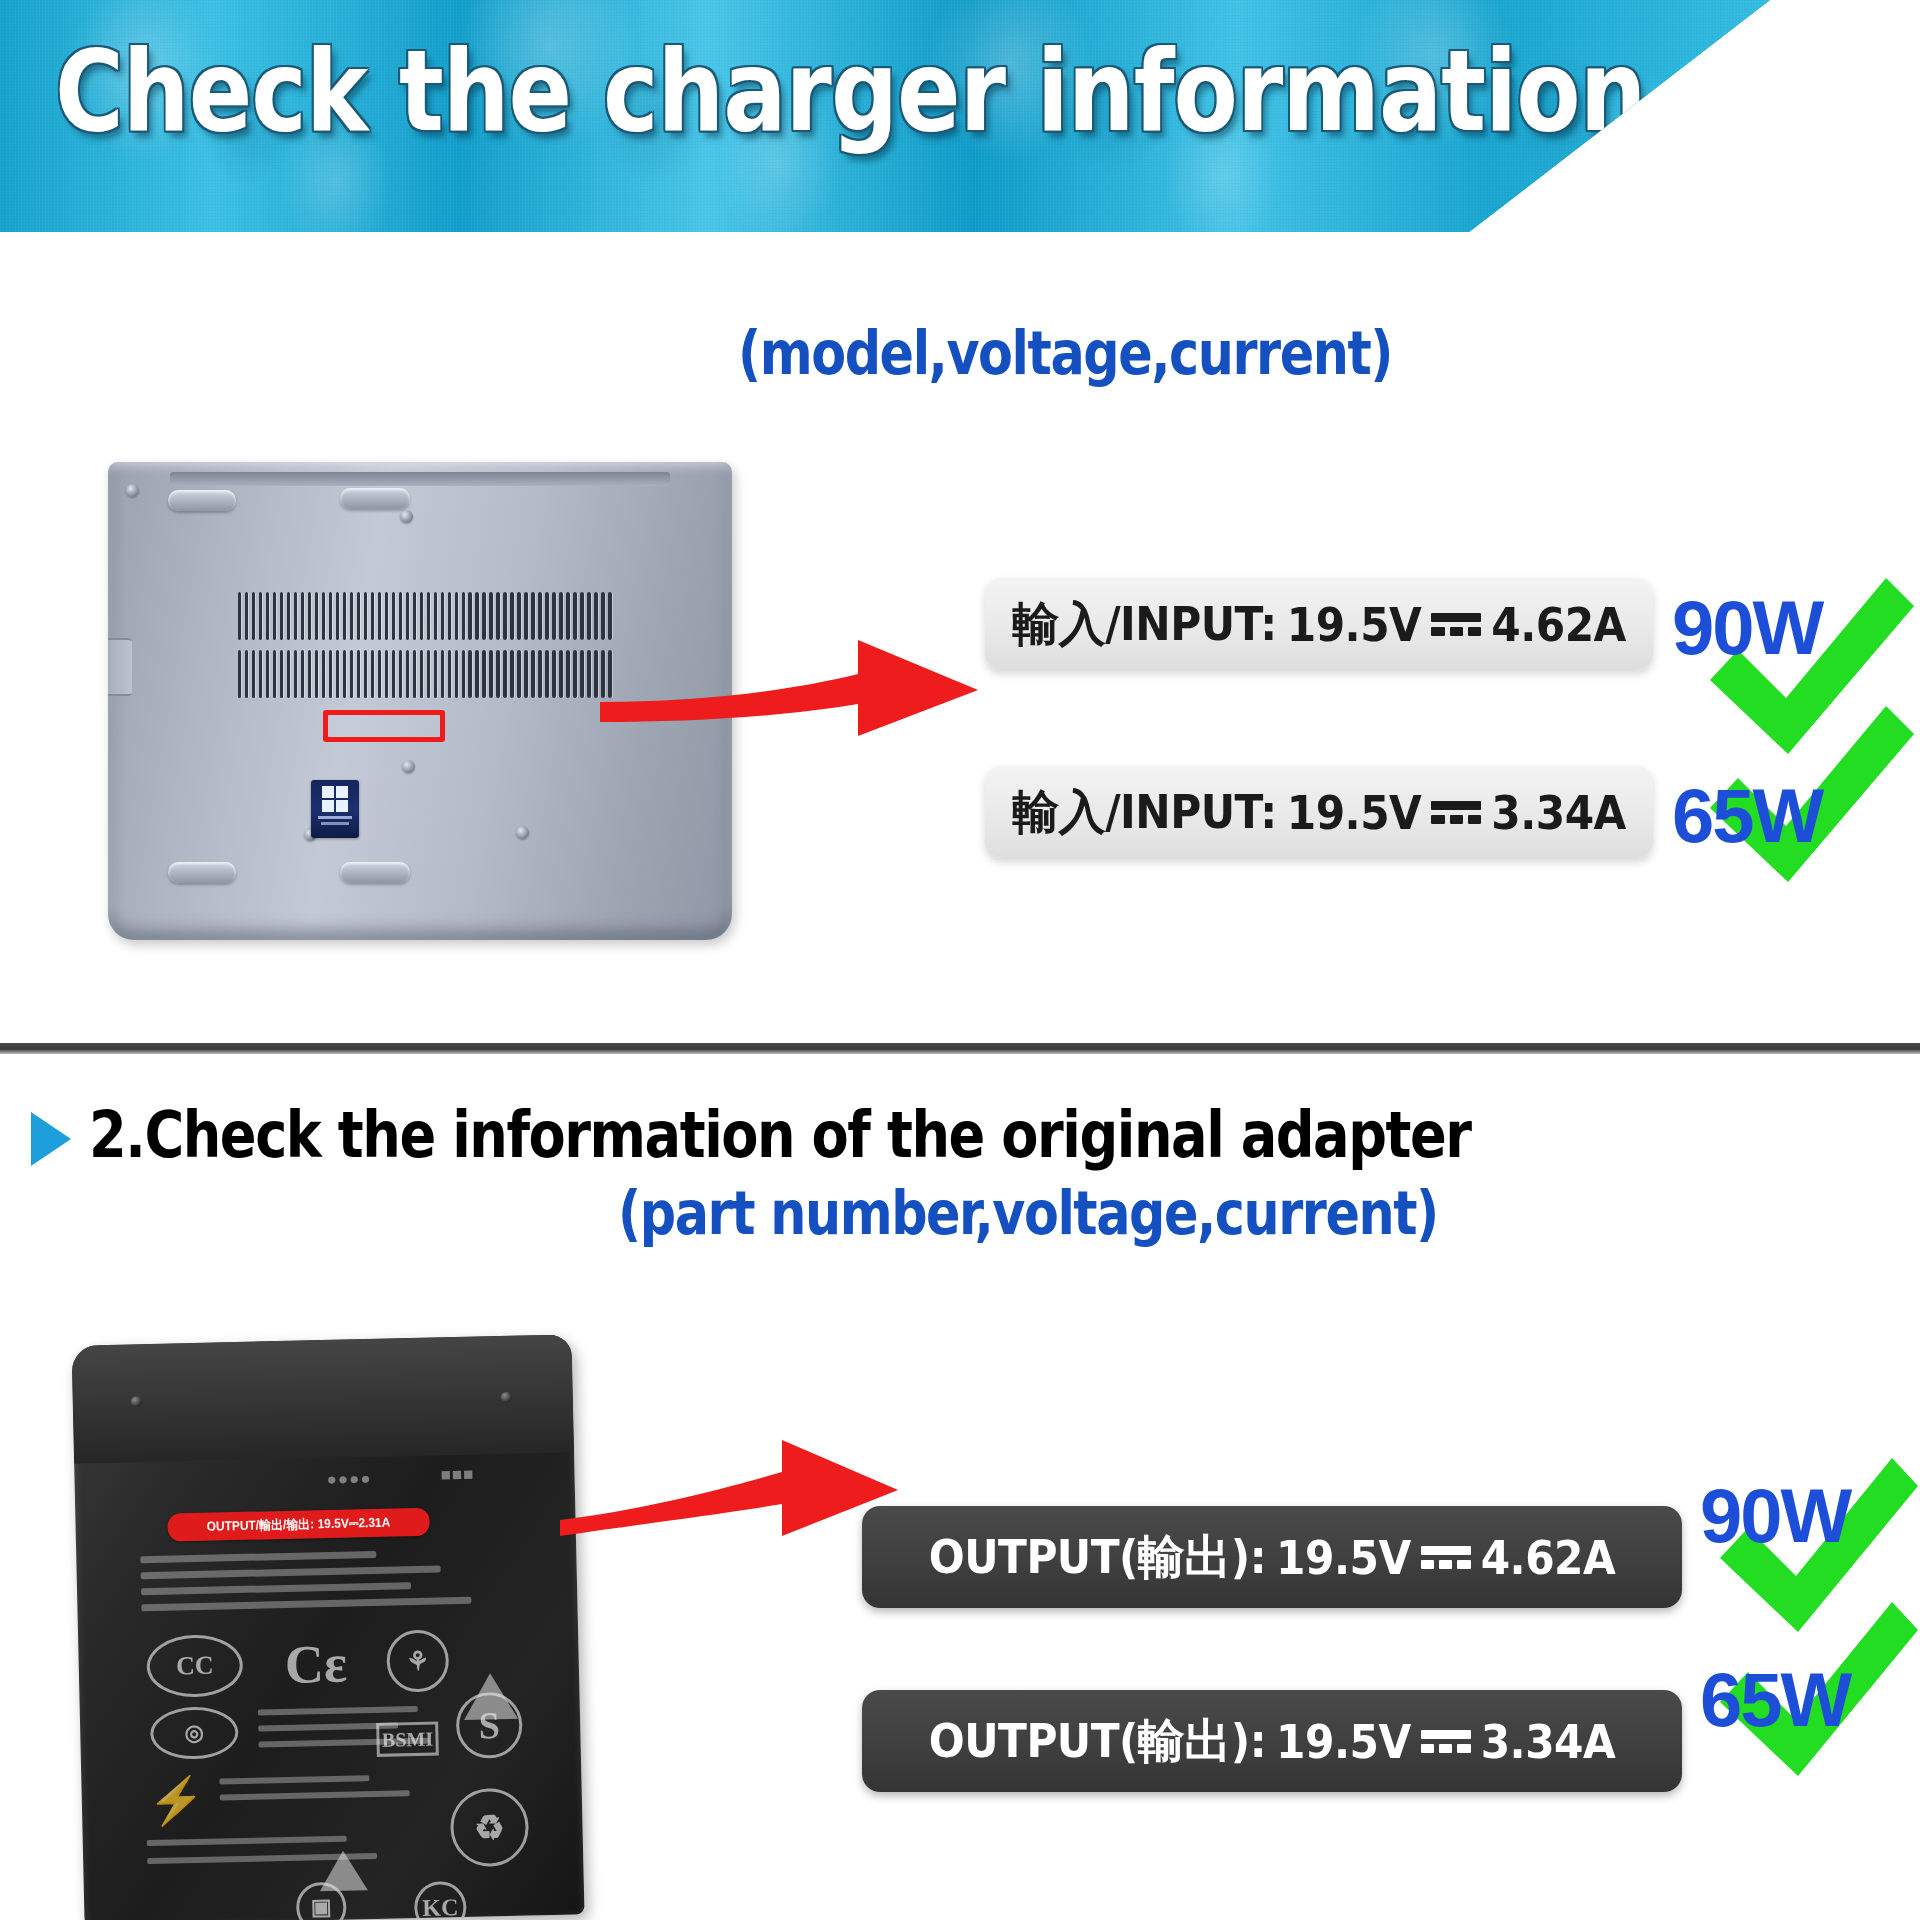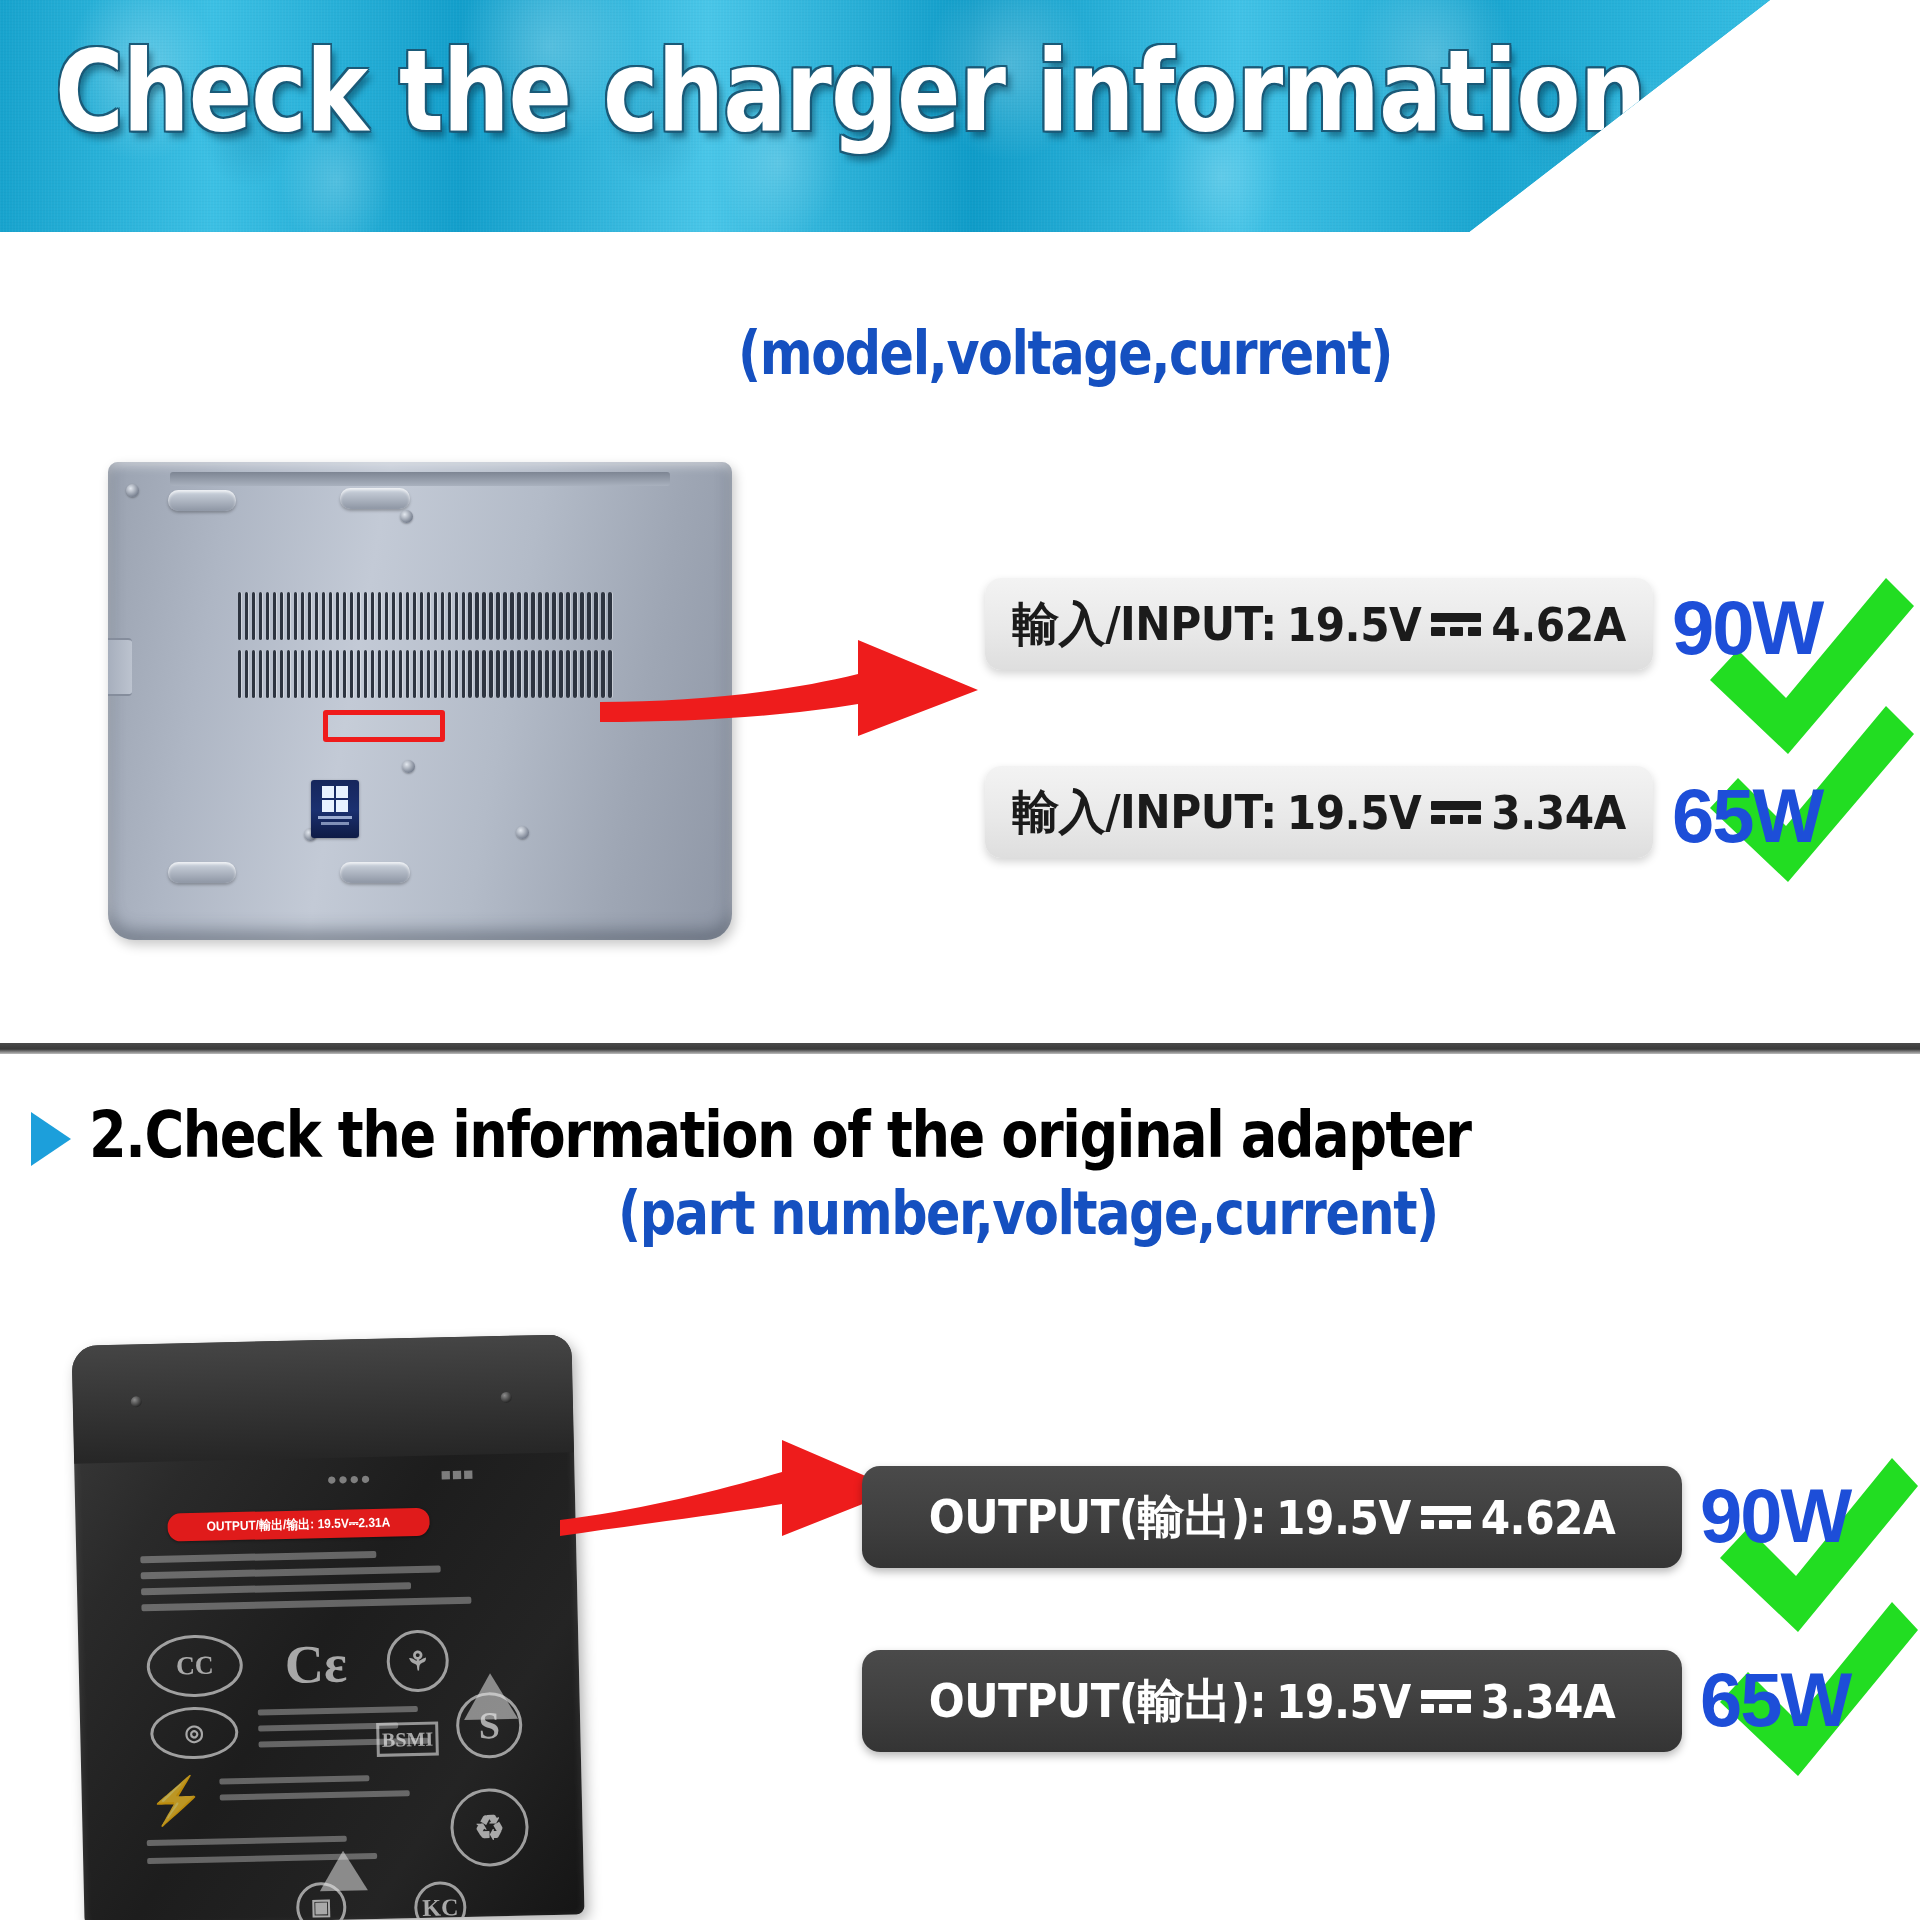--- a/index.html
+++ b/index.html
@@ -197,20 +197,21 @@
   .badge-light {
     background:linear-gradient(180deg,#f3f3f3 0%,#e9e9e9 55%,#dedede 100%);
     border-radius:16px;
     box-shadow:0 4px 8px rgba(0,0,0,.17);
     align-items:center;
   }
   .badge-dark {
     background:linear-gradient(180deg,#4a4a4a 0%,#3e3e3e 60%,#343434 100%);
     border-radius:18px;
     box-shadow:0 4px 9px rgba(0,0,0,.28);
+    margin-top:40px;
   }
   .badge-txt {
     display:flex; align-items:center; gap:10px;
     font-family:"DejaVu Sans Condensed","Liberation Sans", sans-serif;
     font-weight:bold; letter-spacing:-0.5px;
   }
   .badge-light .badge-txt { color:#1b1b1b; font-size:47px; }
   .badge-dark  .badge-txt { color:#ffffff; font-size:47px; }
   .dcsym { display:inline-flex; flex-direction:column; gap:5px; width:50px; }
   .dcsym .solid { height:9px; border-radius:1px; }

